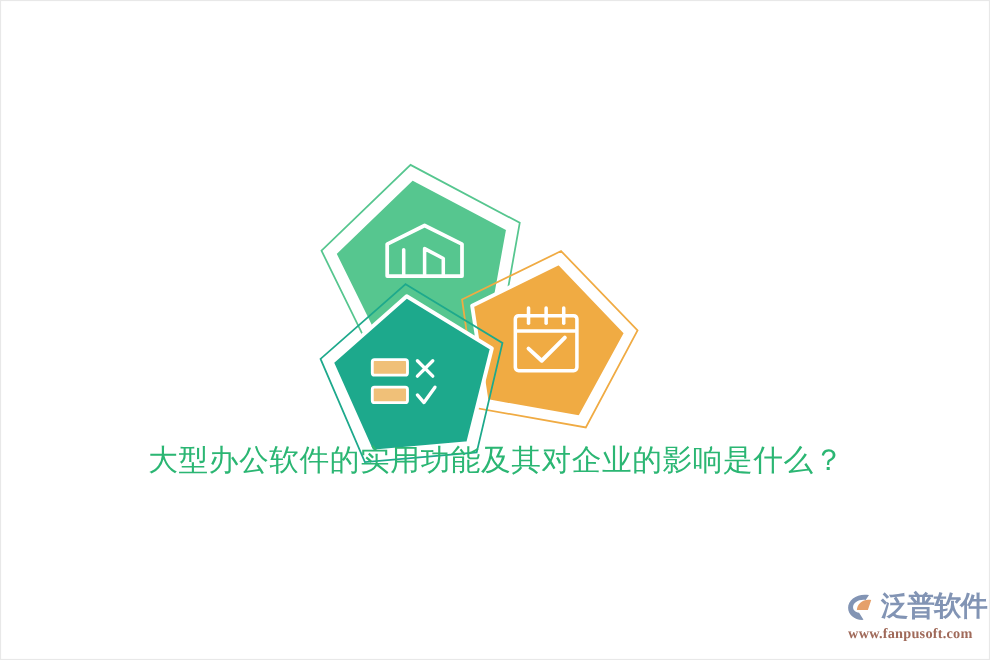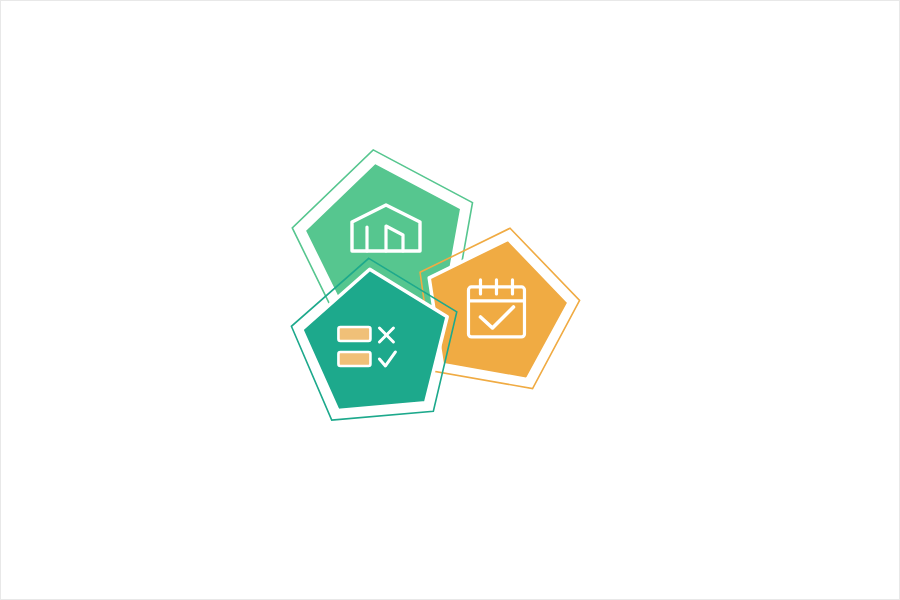--- a/index.html
+++ b/index.html
@@ -143,15 +143,29 @@
           </g>
 
           <rect x="52" y="101" width="32" height="14" rx="2" ry="2" fill="#f0c078" stroke="#ffffff" stroke-width="2.6"></rect>
           <polyline points="93,108 99,115 109,101" fill="none" stroke="#ffffff" stroke-width="3" stroke-linecap="round" stroke-linejoin="round"></polyline>
         </g>
       </svg>
     </div>
 
   </div>
 
+  <div id="title">大型办公软件的实用功能及其对企业的影响是什么？</div>
 
+  <div id="logo">
+    <div id="logo-row">
+      <div id="logo-mark">
+        <svg width="30" height="30" viewBox="0 0 30 30" xmlns="http://www.w3.org/2000/svg">
+          <path d="M21,5 C11,3 2,9 2,16.5 C2,23 8,28 16,27.5 L12,21 C8.5,20.5 6.5,18.5 6.5,16
+                   C6.5,12 12,8.5 18,9.5 Z" fill="#8294b4"></path>
+          <path d="M10,18.5 C10,12.5 16.5,8 23,9.5 L20,18.5 Z" fill="#e5a06a"></path>
+        </svg>
+      </div>
+      <div id="logo-name">泛普软件</div>
+    </div>
+    <div id="logo-url">www.fanpusoft.com</div>
+  </div>
 
 </div>
 
 </body></html>

